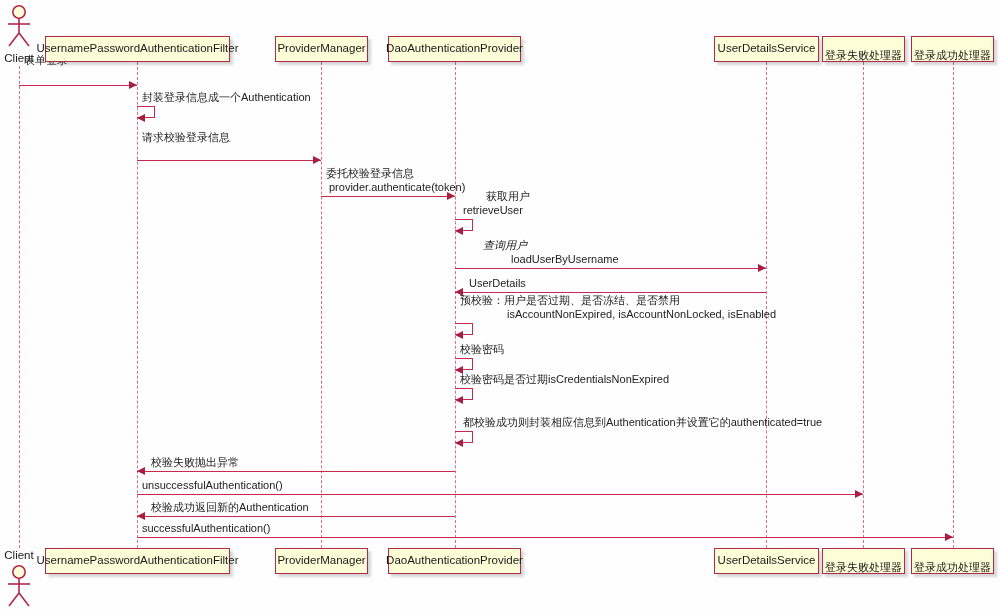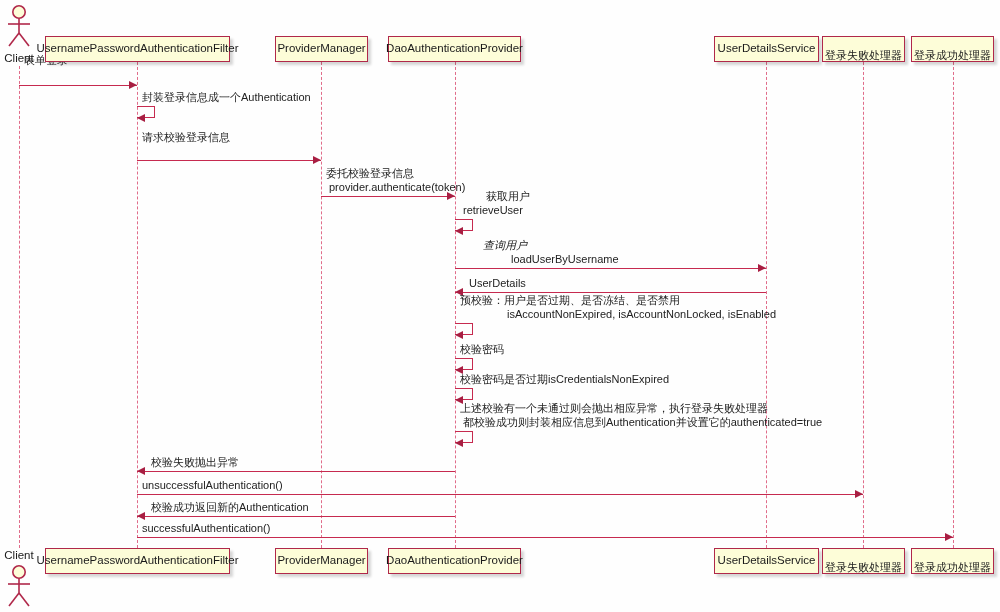--- a/index.html
+++ b/index.html
@@ -207,21 +207,20 @@
     <div class="self-loop" style="left: 455px; top: 358px; width: 18px; height: 12px;"></div>
     <div class="arrow-left" style="left: 455px; top: 366px;"></div>
     <div class="msg-label cjk" style="left: 460px; top: 343px;">校验密码</div>
     <div style="position: absolute; left: 0px; top: 0px; width: 0px; height: 0px;"></div>
     <div class="self-loop" style="left: 455px; top: 388px; width: 18px; height: 12px;"></div>
     <div class="arrow-left" style="left: 455px; top: 396px;"></div>
     <div class="msg-label cjk" style="left: 460px; top: 373px;">校验密码是否过期isCredentialsNonExpired</div>
     <div style="position: absolute; left: 0px; top: 0px; width: 0px; height: 0px;"></div>
     <div class="self-loop" style="left: 455px; top: 431px; width: 18px; height: 12px;"></div>
     <div class="arrow-left" style="left: 455px; top: 439px;"></div>
-    <div class="msg-label cjk" style="left: 460px; top: 402px;">上述校验有一个未通过则会抛出相应异常，执行登录失败处理器</div>
     <div class="msg-label cjk" style="left: 463px; top: 416px;">都校验成功则封装相应信息到Authentication并设置它的authenticated=true</div>
     <div style="position: absolute; left: 0px; top: 0px; width: 0px; height: 0px;"></div>
     <div class="msg-line" style="left: 137px; top: 471px; width: 318px;"></div>
     <div class="arrow-left" style="left: 137px; top: 467px;"></div>
     <div class="msg-label cjk" style="left: 151px; top: 456px;">校验失败抛出异常</div>
     <div style="position: absolute; left: 0px; top: 0px; width: 0px; height: 0px;"></div>
     <div class="msg-line" style="left: 137px; top: 494px; width: 726px;"></div>
     <div class="arrow-right" style="left: 855px; top: 490px;"></div>
     <div class="msg-label" style="left: 142px; top: 479px;">unsuccessfulAuthentication()</div>
     <div style="position: absolute; left: 0px; top: 0px; width: 0px; height: 0px;"></div>

